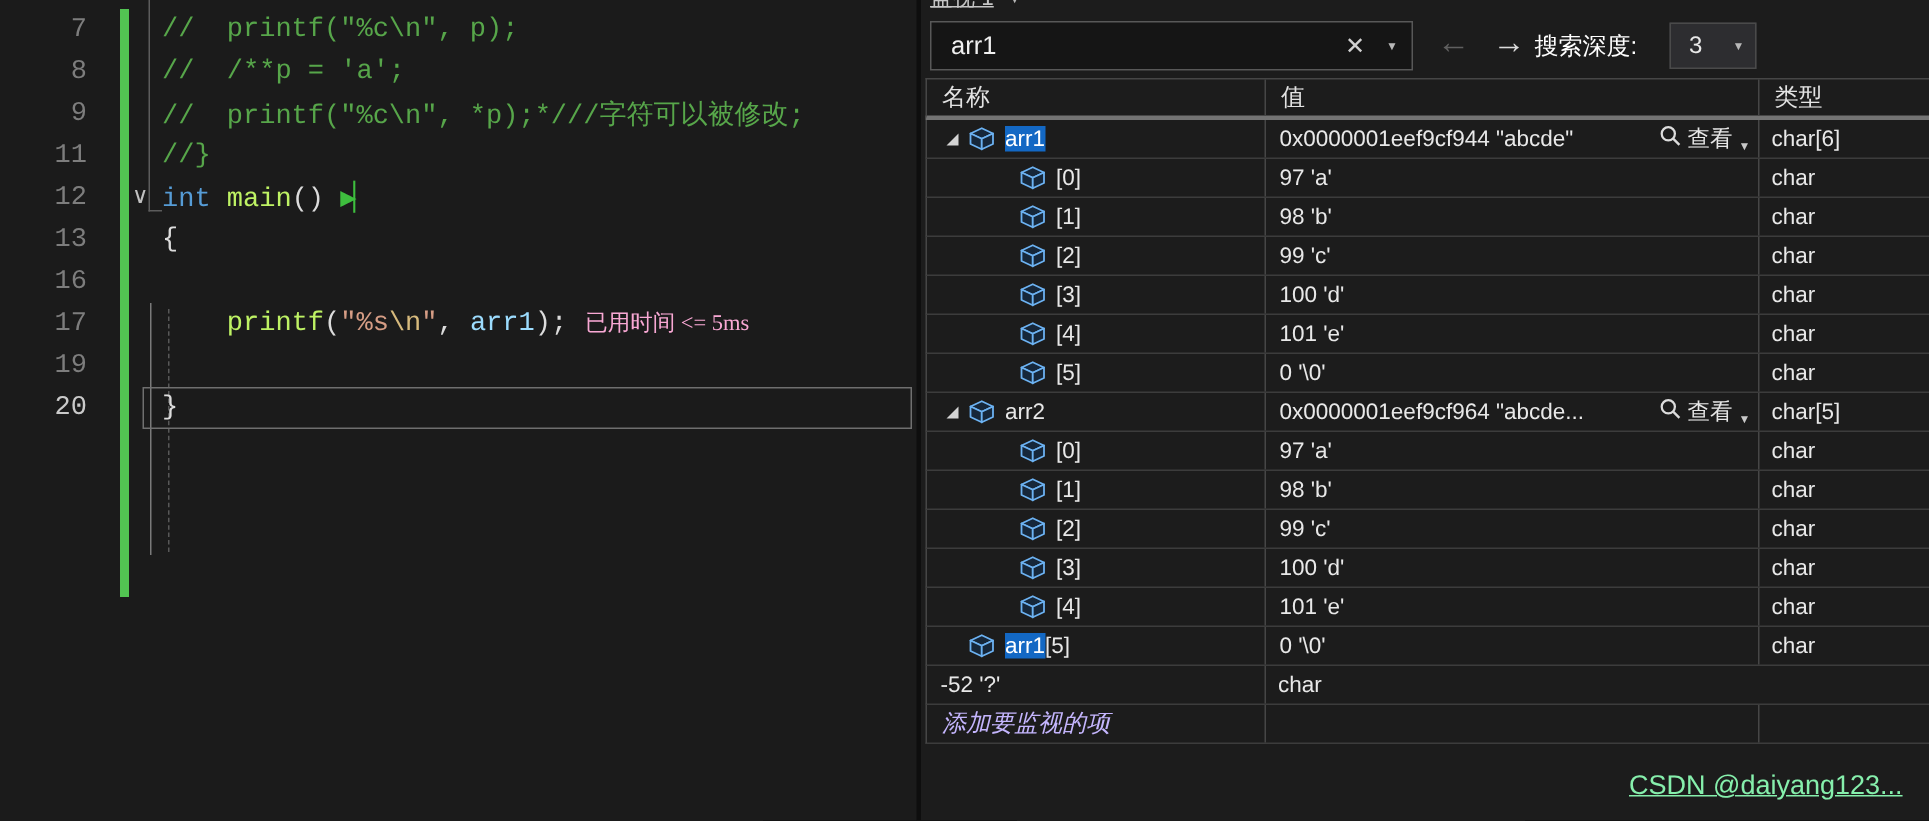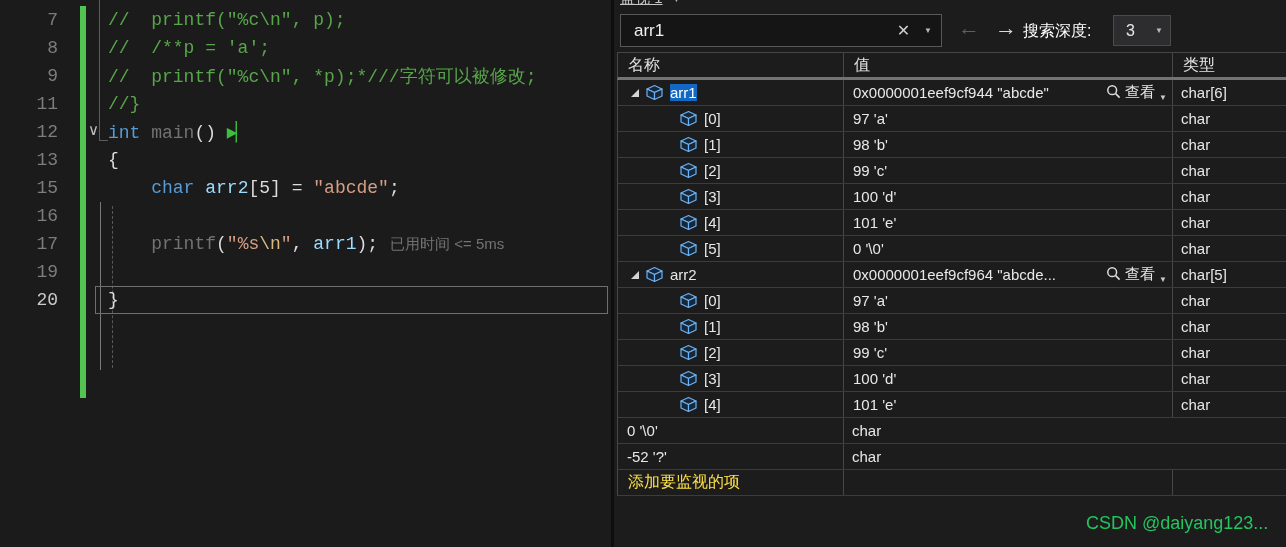--- a/index.html
+++ b/index.html
@@ -16,28 +16,28 @@
   .code-lines{position:absolute;top:6px;left:0;right:0;}
   .cl{height:28px;position:relative;display:flex;align-items:center;white-space:pre;
       font-family:"Liberation Mono","DejaVu Sans Mono",monospace;font-size:18px;}
   .gutter{width:62px;flex:none;text-align:right;padding-right:4px;box-sizing:border-box;
           color:#7d7d7d;font-size:18px;}
   .gutter.bright{color:#cacaca;}
   .code{padding-left:46px;}
   .seg-comment{color:#57A64A;}
   .seg-kw{color:#569CD6;}
   .seg-var{color:#9CDCFE;}
-  .seg-fn{color:#737373;}
+  .seg-fn{color:#bef264;}
   .seg-str{color:#D69D85;}
   .seg-esc{color:#D7BA7D;}
   .seg-num{color:#B5CEA8;}
   .seg-ctrl{color:#C586C0;}
   .seg-plain{color:#DCDCDC;}
   .seg-run{color:#3ebe3e;letter-spacing:-2px;}
-  .seg-note{font-family:Liberation Sans, sans-serif;font-size:15px;color:#737373;margin-left:12px;}
+  .seg-note{font-family:Liberation Serif, serif;font-size:15px;color:#f9a8d4;margin-left:12px;}
   .fold-chevron{position:absolute;left:88px;top:3px;color:#c0c0c0;font-size:15px;
                 font-family:"Liberation Sans","DejaVu Sans",sans-serif;}
   .linebox{position:absolute;left:95px;right:3px;top:0;bottom:0;border:1px solid #6f6f6f;pointer-events:none;}
 
   
   .sash{position:absolute;left:611px;top:0;width:3px;height:547px;background:#0e0e0e;}
 
   
   .panel{position:absolute;left:614px;top:0;right:0;bottom:0;background:#1c1c1c;}
   .title-clip{position:absolute;left:6px;top:0;height:9px;overflow:hidden;display:flex;gap:10px;align-items:flex-start;}
@@ -71,43 +71,42 @@
   .ctyp{padding-left:8px;text-align:right;}
   .indent{width:34px;flex:none;}
   .expslot{width:20px;flex:none;display:flex;align-items:center;justify-content:center;}
   .tri{width:0;height:0;border-left:8px solid transparent;border-bottom:8px solid #d4d4d4;}
   .cube{width:22px;flex:none;display:flex;align-items:center;}
   .nametext{margin-left:3px;white-space:pre;}
   .hl{background:#1368c4;color:#fff;}
   .valtext{white-space:pre;overflow:hidden;flex:0 1 auto;}
   .viewlink{margin-left:auto;display:flex;align-items:flex-end;gap:4px;padding-right:5px;flex:none;color:#e6e6e6;}
   .mini-caret{font-size:8px;color:#c8c8c8;}
-  .addrow .cname{padding-left:10px;font-size:16px;color:#fde047;}
-
-  .watermark{position:absolute;left:1086px;top:513px;font-size:18px;color:#22c55e;}
+  .addrow .cname{font-style:italic;padding-left:10px;font-size:16px;color:#c4b5fd;}
+
+  .watermark{position:absolute;left:1086px;top:513px;font-size:18px;color:#86efac;text-decoration:underline;}
 </style>
 </head>
 <body>
 
 <div class="screen">
 
   <div class="editor">
     <div class="green-bar"></div>
     <div class="g-comment-v"></div>
     <div class="g-comment-h"></div>
     <div class="g-main"></div>
     <div class="g-indent"></div>
     <div id="code-lines" class="code-lines">
         <div class="cl"><span class="gutter">7</span><span class="code"><span class="seg-comment">//  printf("%c\n", p);</span></span></div>
         <div class="cl"><span class="gutter">8</span><span class="code"><span class="seg-comment">//  /**p = 'a';</span></span></div>
         <div class="cl"><span class="gutter">9</span><span class="code"><span class="seg-comment">//  printf("%c\n", *p);*///字符可以被修改;</span></span></div>
         <div class="cl"><span class="gutter">11</span><span class="code"><span class="seg-comment">//}</span></span></div>
         <div class="cl"><span class="gutter">12</span><span class="code"><span class="seg-kw">int</span><span class="seg-plain"> </span><span class="seg-fn">main</span><span class="seg-plain">() </span><span class="seg-run">▶▏</span></span><span class="fold-chevron">∨</span></div>
         <div class="cl"><span class="gutter">13</span><span class="code"><span class="seg-plain">{</span></span></div>
-        <div class="cl"><span class="gutter">15</span><span class="code"><span class="seg-plain">    </span><span class="seg-kw">char</span><span class="seg-plain"> </span><span class="seg-var">arr2</span><span class="seg-plain">[5] = </span><span class="seg-str">"abcde"</span><span class="seg-plain">;</span></span></div>
         <div class="cl"><span class="gutter">16</span><span class="code"></span></div>
         <div class="cl"><span class="gutter">17</span><span class="code"><span class="seg-plain">    </span><span class="seg-fn">printf</span><span class="seg-plain">(</span><span class="seg-str">"%s</span><span class="seg-esc">\n</span><span class="seg-str">"</span><span class="seg-plain">, </span><span class="seg-var">arr1</span><span class="seg-plain">);</span><span class="seg-note">已用时间 &lt;= 5ms</span></span></div>
         <div class="cl"><span class="gutter">19</span></div>
         <div class="cl boxed"><span class="gutter bright">20</span><span class="code"><span class="seg-plain">}</span></span><span class="linebox"></span></div>
       </div>
   </div>
 
   <div class="sash"></div>
 
   <div class="panel">
@@ -408,20 +407,33 @@
                 </svg>
               </span>
               <span class="nametext"><span>[4]</span></span>
             </div>
             <div class="cell cval">
               <span class="valtext">101 'e'</span>
             </div>
             <div class="cell ctyp">char</div>
           </div>
           <div class="wrow">
+            <div class="cell cname">
+              <span class="expslot"></span>
+              <span class="cube">
+                <svg width="19" height="17" viewBox="0 0 19 17">
+                  <g fill="#16273a" stroke="#6cb2f2" stroke-width="1.2" stroke-linejoin="round">
+                    <path d="M9.5 1.5 L17 5 L9.5 8.5 L2 5 Z"></path>
+                    <path d="M2 5 L2 12 L9.5 15.5 L9.5 8.5 Z"></path>
+                    <path d="M17 5 L17 12 L9.5 15.5 L9.5 8.5 Z"></path>
+                  </g>
+                </svg>
+              </span>
+              <span class="nametext"><span class="hl">arr1</span><span>[5]</span></span>
+            </div>
             <div class="cell cval">
               <span class="valtext">0 '\0'</span>
             </div>
             <div class="cell ctyp">char</div>
           </div>
           <div class="wrow">
             <div class="cell cval">
               <span class="valtext">-52 '?'</span>
             </div>
             <div class="cell ctyp">char</div>

